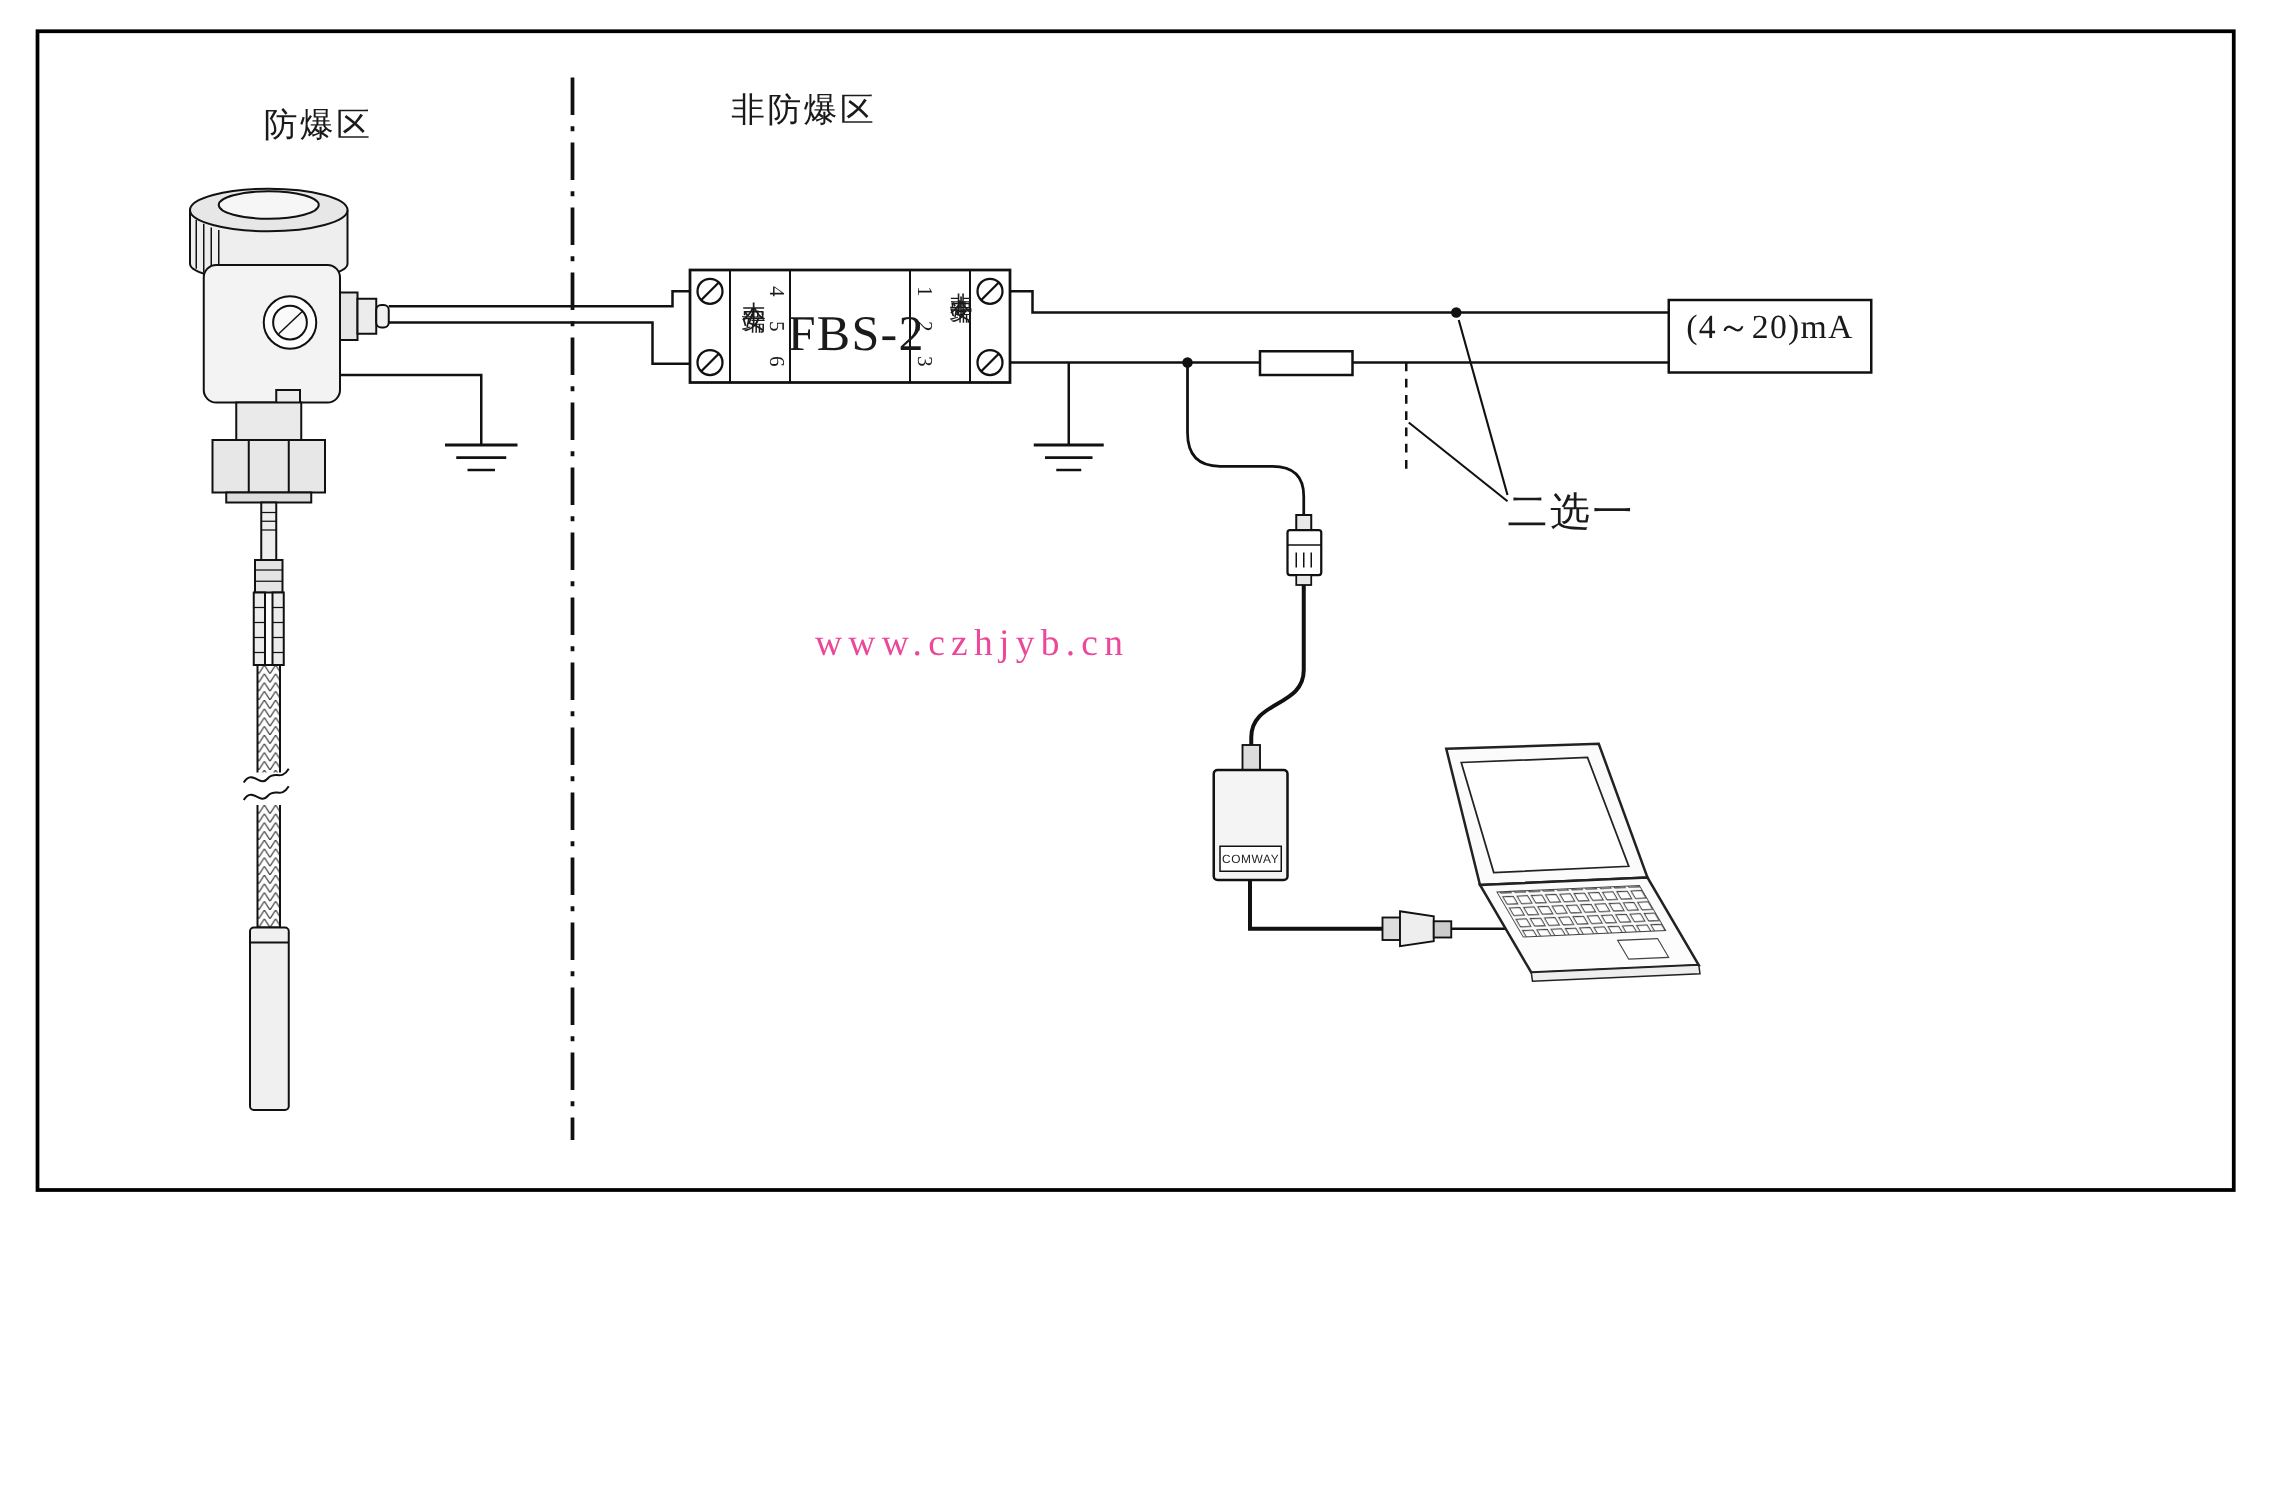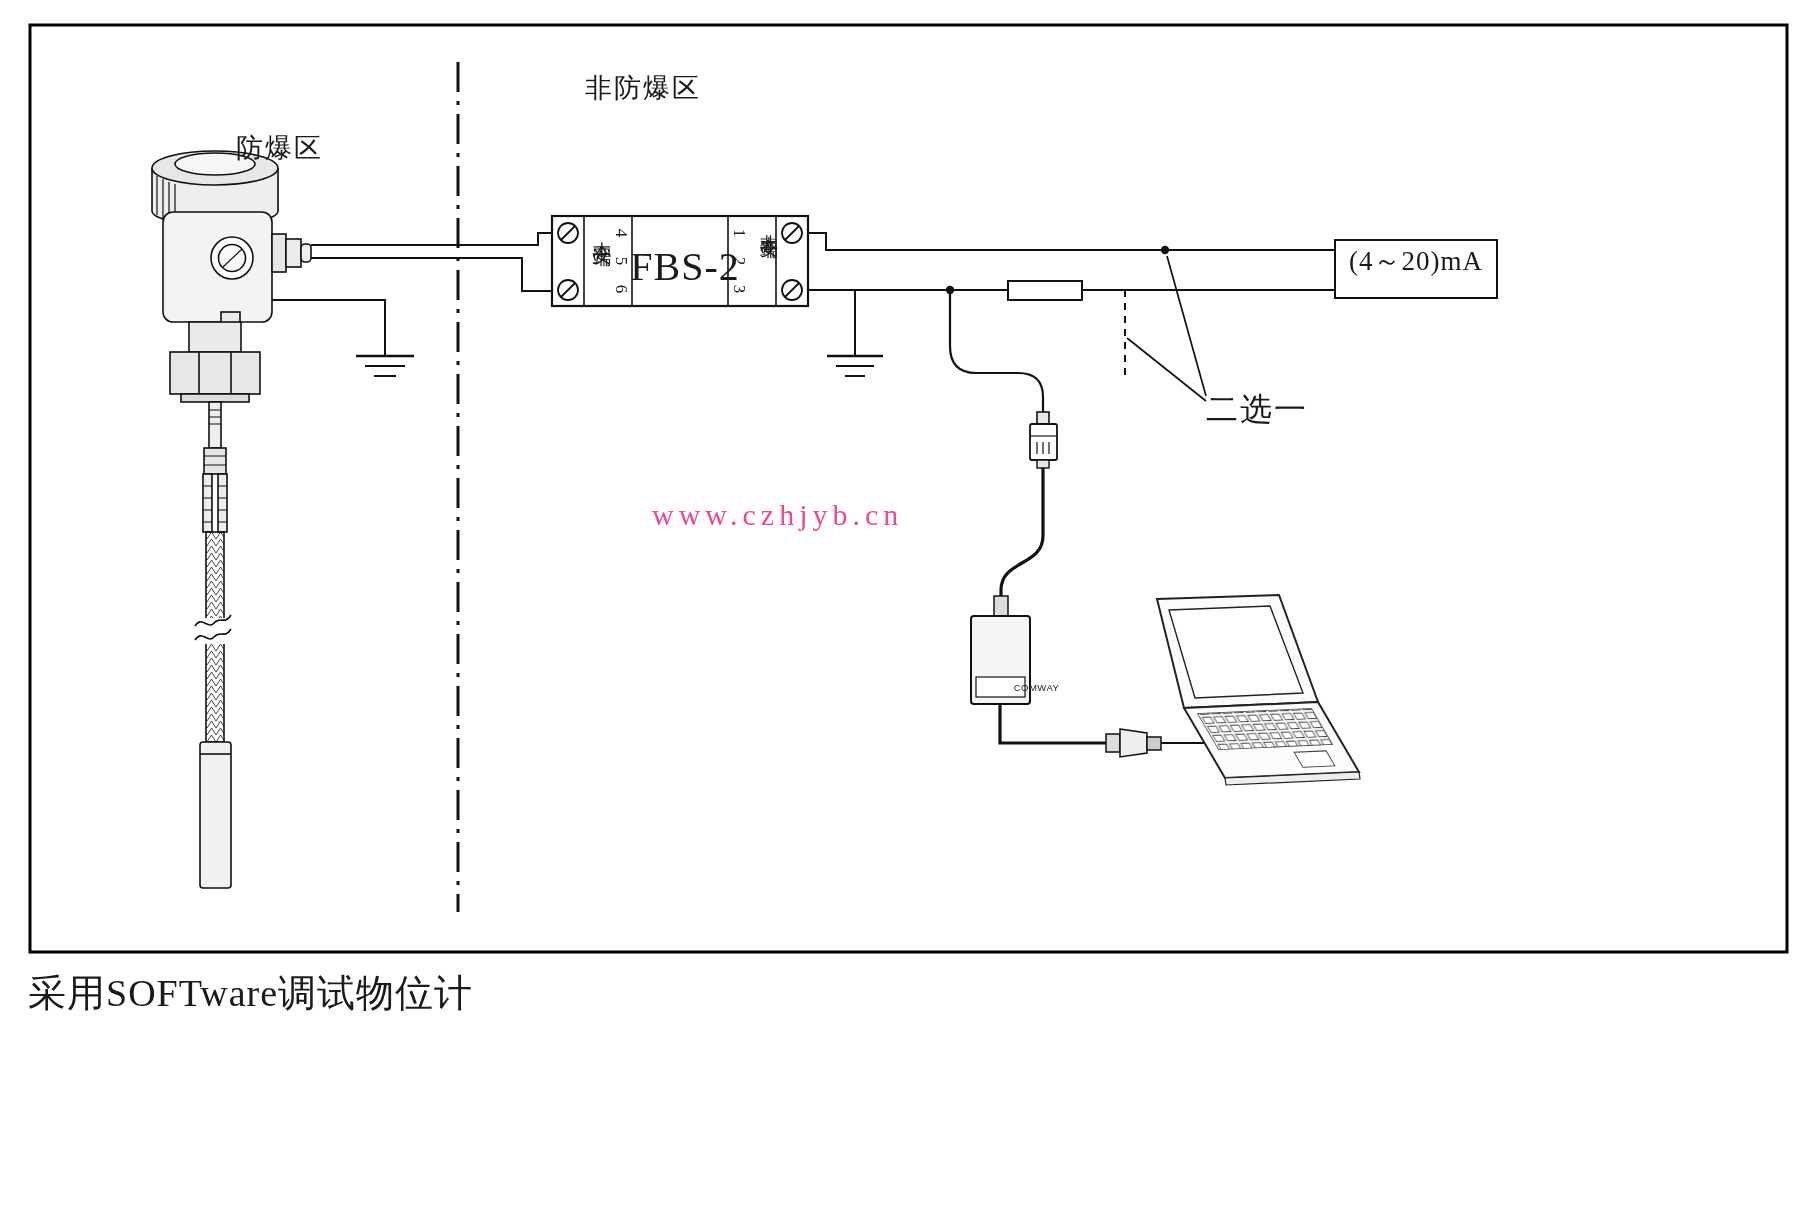--- a/index.html
+++ b/index.html
@@ -26,21 +26,21 @@
   .ma-box-label {
     left:1335px; top:240px; width:162px; height:42px;
     display:flex; align-items:center; justify-content:center;
     font-size:27px; letter-spacing:1px;
   }
   .selector-label { left:1206px; top:388px; font-size:32px; letter-spacing:2px; }
   .comway-label {
     left:976px; top:678px; width:49px; height:19px;
     display:flex; align-items:center; justify-content:center;
     font-family:"Liberation Sans","DejaVu Sans",sans-serif;
-    font-size:9.5px; letter-spacing:0.5px; color:#222;padding-left:36px;
+    font-size:9.5px; letter-spacing:0.5px; color:#222;
   }
   .watermark {
     left:652px; top:498px; font-size:30px; letter-spacing:5px; color:#ec4899;
   }
   .caption { left:28px; top:968px; font-size:38px; letter-spacing:1px; }
 </style>
 </head>
 <body>
 
 <div class="canvas">
@@ -197,21 +197,21 @@
       <polygon points="1169,610 1270,606 1303,693 1195,698" fill="#ffffff" stroke-width="1.4"></polygon>
       <polygon points="1184,708 1318,702 1359,772 1225,778" fill="#fcfcfc" stroke-width="2"></polygon>
       <polygon points="1225,778 1359,772 1360,779 1226,785" fill="#eeeeee" stroke-width="1.2"></polygon>
       <g transform="matrix(1,-0.045,0.586,1,1184,708)">
         <rect x="10" y="6" width="114" height="36" fill="url(#kbd)" stroke="#444" stroke-width="0.8"></rect>
         <rect x="82" y="48" width="32" height="15" fill="#ffffff" stroke="#444" stroke-width="1"></rect>
       </g>
     </g>
   </svg>
 
-  <div class="txt zone-label" style="left:236px; top:82px;margin-top:48px;">防爆区</div>
+  <div class="txt zone-label" style="left:211px; top:82px;">防爆区</div>
   <div class="txt zone-label" style="left:585px; top:70px;">非防爆区</div>
 
   <div class="txt fbs-model">FBS-2</div>
 
   <div class="txt vlabel" style="left:586px; top:226px; width:26px; height:84px; font-size:19px;">本安端</div>
   <div class="txt vlabel" style="left:752px; top:220px; width:26px; height:92px; font-size:18px; letter-spacing:2px;">非本安端</div>
 
   <div class="txt term-digit" style="left:610px; top:222px;">4</div>
   <div class="txt term-digit" style="left:610px; top:250px;">5</div>
   <div class="txt term-digit" style="left:610px; top:278px;">6</div>
@@ -220,14 +220,13 @@
   <div class="txt term-digit" style="left:728px; top:278px;">3</div>
 
   <div class="txt ma-box-label">(4～20)mA</div>
 
   <div class="txt selector-label">二选一</div>
 
   <div class="txt comway-label">COMWAY</div>
 
   <div class="txt watermark">www.czhjyb.cn</div>
 
-  <div class="txt caption">采用SOFTware调试物位计</div>
 </div>
 
 </body></html>

